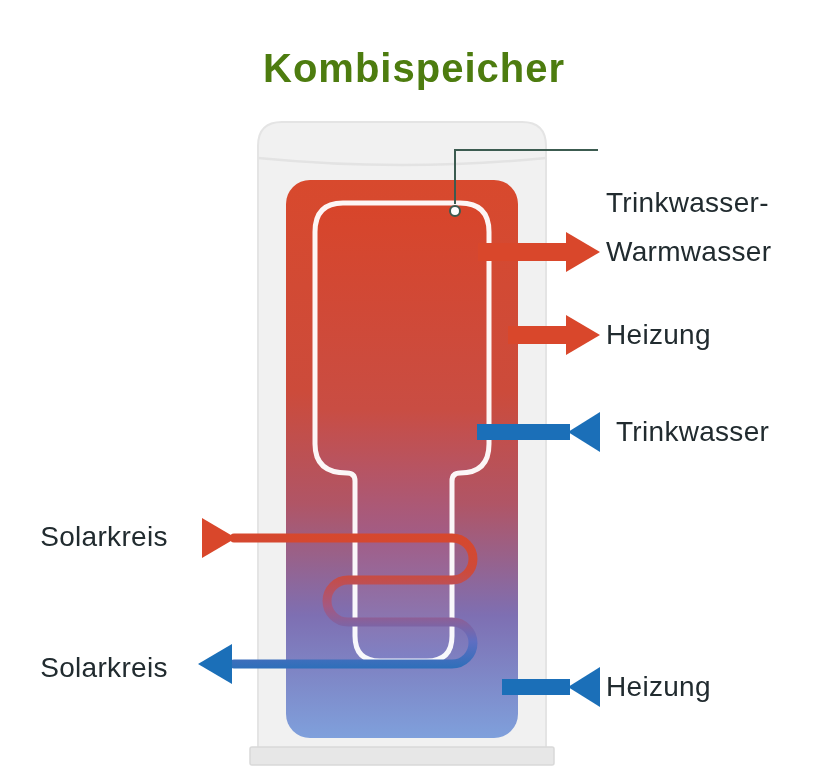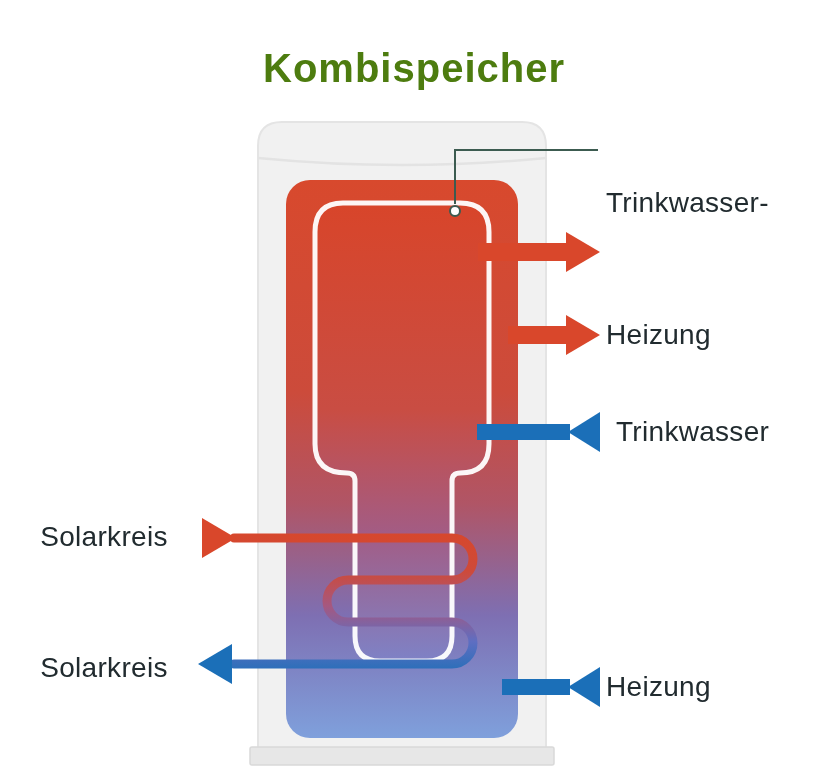--- a/index.html
+++ b/index.html
@@ -95,20 +95,21 @@
     <path d="M 598,150 H 455 V 204" fill="none" stroke="#3C5B50" stroke-width="2"></path>
     <circle cx="455" cy="211" r="5" fill="#FFFFFF" stroke="#3C5B50" stroke-width="2"></circle>
   </svg>
 
   <h1 class="title">Kombispeicher</h1>
 
   <div class="lbl lbl-right" style="top:172px;margin-top:31px;">
     <span>Trinkwasser-</span>
   </div>
 
+  <div class="lbl lbl-right" style="top:252px;">Warmwasser</div>
 
   <div class="lbl lbl-right" style="top:335px;">Heizung</div>
 
   <div class="lbl lbl-right" style="top:432px;margin-left:10px;">Trinkwasser</div>
 
   <div class="lbl lbl-right" style="top:687px;">Heizung</div>
 
   <div class="lbl lbl-left" style="top:537px;">
     <span>Solarkreis</span>
   </div>

